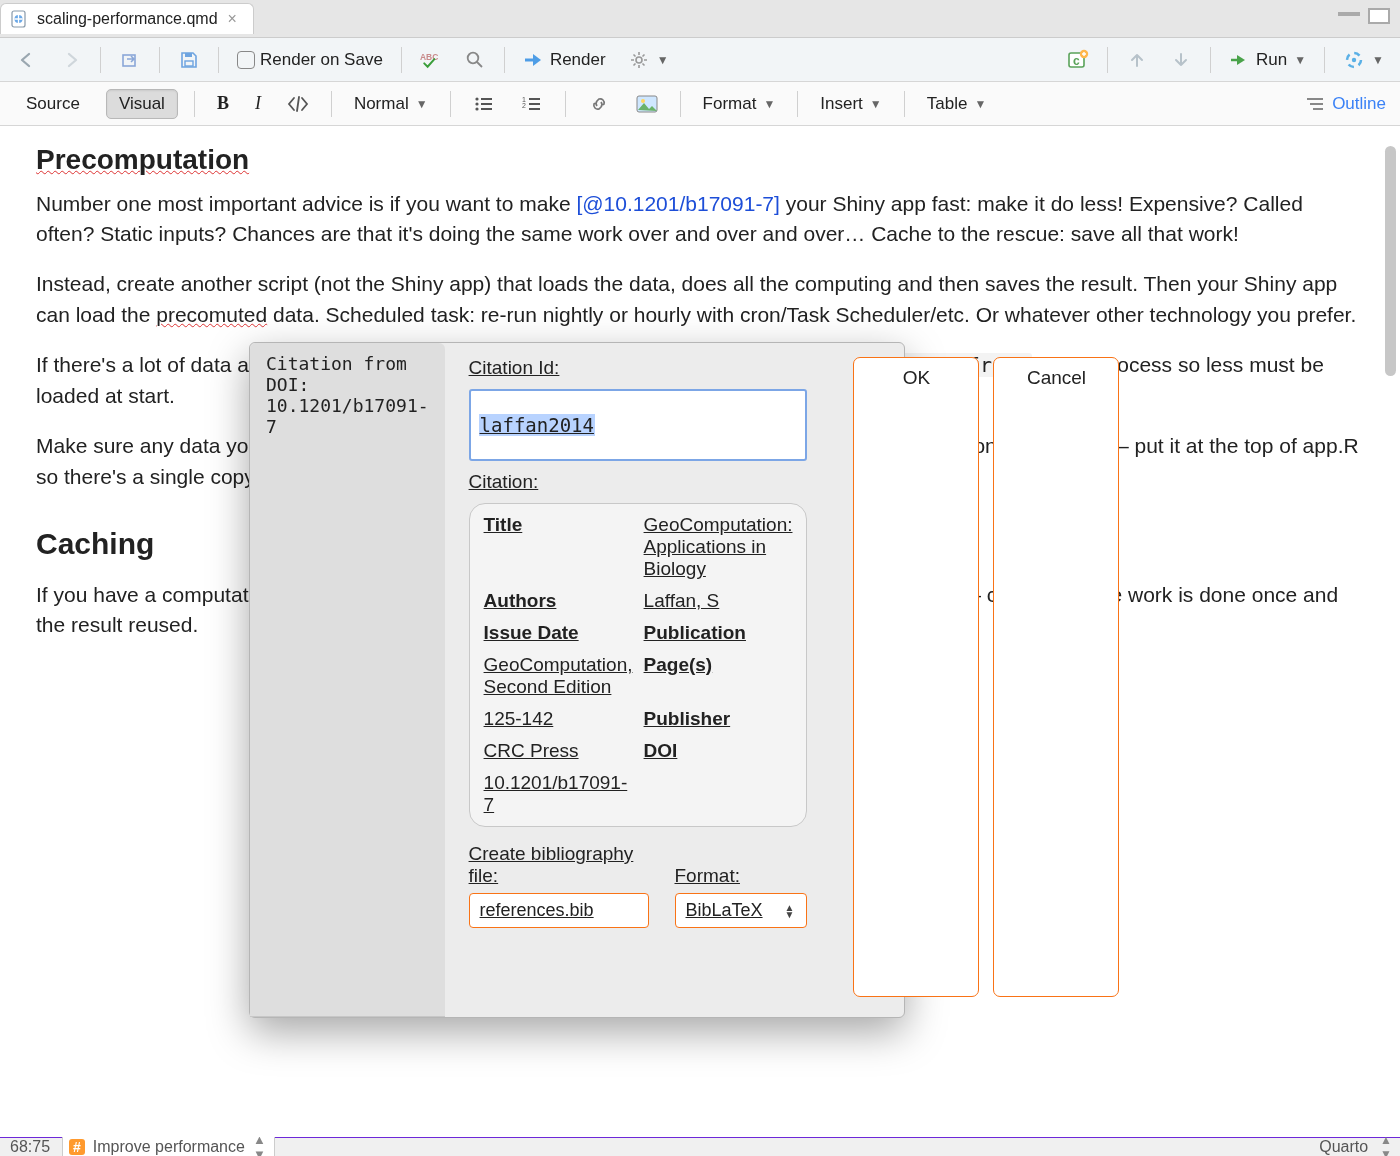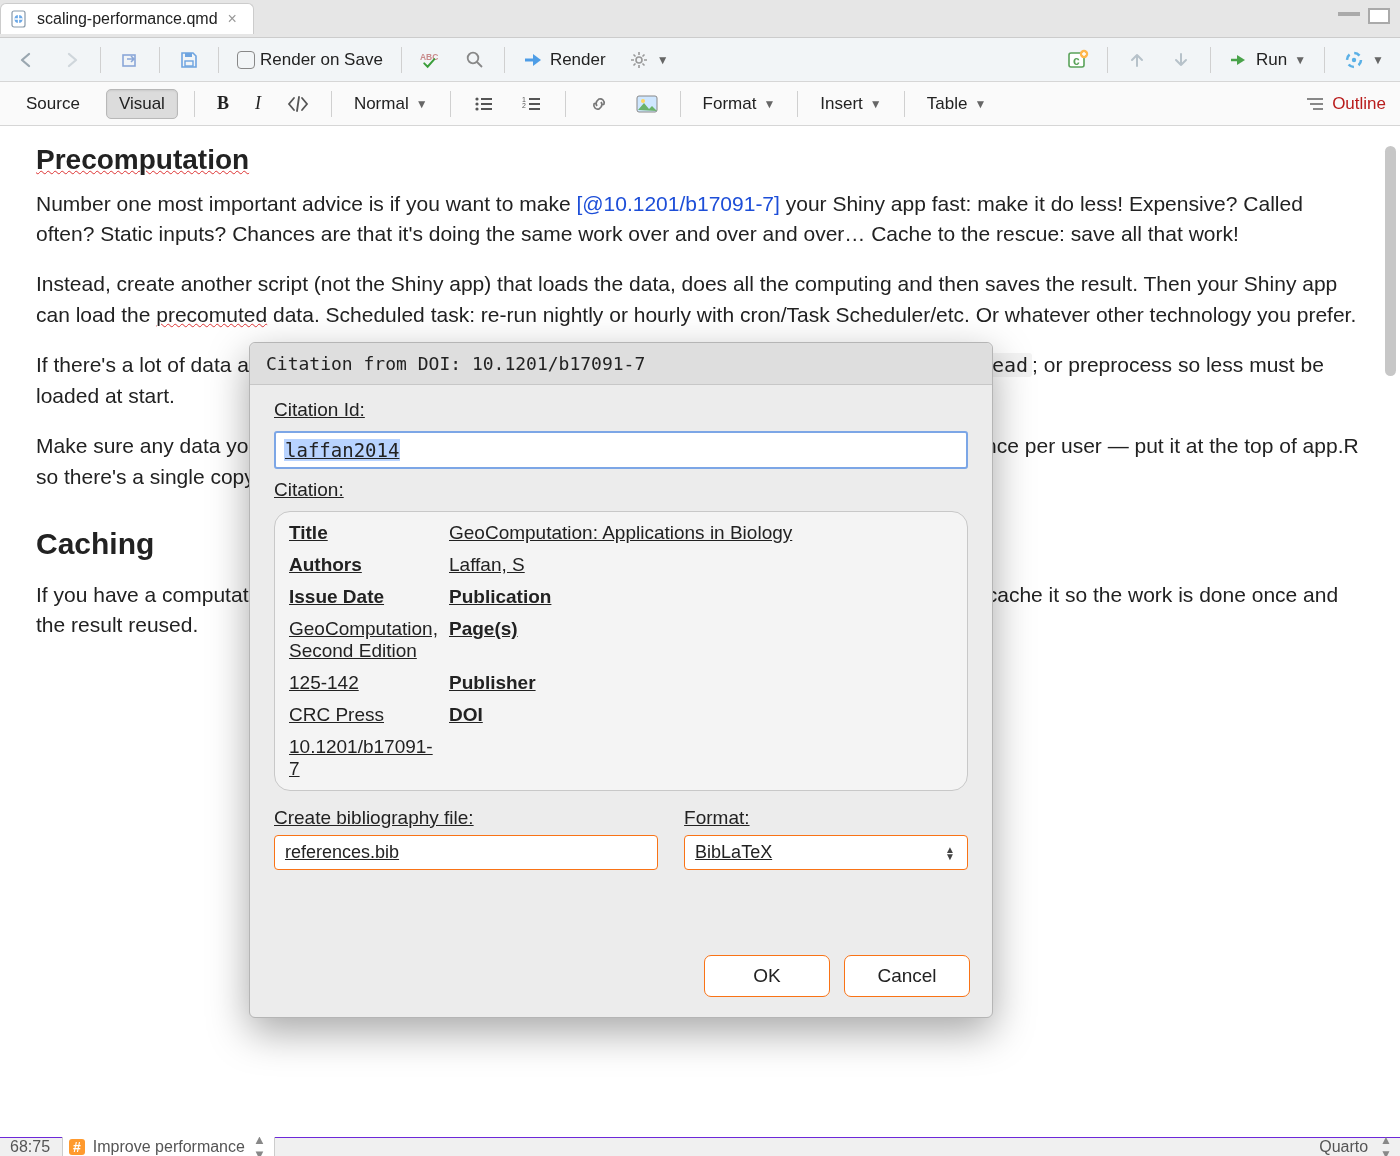--- a/index.html
+++ b/index.html
@@ -53,21 +53,21 @@
     display:flex; align-items:center; height:44px;
     background:#fafafa; border-bottom:1px solid #d6d6d6;
     padding:0 14px; gap:14px;
     font-size:17px;
   }
   .mode-btn { padding:4px 12px; border-radius:5px; }
   .mode-btn.active { background:#dcdcdc; border:1px solid #b8b8b8; box-shadow:inset 0 1px 2px rgba(0,0,0,.08);}
   .bold-icon { font-weight:800; font-size:18px; font-family:Georgia, serif;}
   .italic-icon { font-style:italic; font-size:18px; font-family:Georgia, serif;}
   .toolbar2 .spacer { flex:1; }
-  .outline-btn { display:flex; align-items:center; gap:6px; color:#b91c1c; }
+  .outline-btn { display:flex; align-items:center; gap:6px; color:#3b82f6; }
 
   
   .doc-wrap { position:relative; flex:1; overflow:hidden; background:#fff;}
   .doc {
     padding:14px 36px 20px 36px;
     font-size:21px; line-height:1.45;
     font-family: "Lucida Grande", "Segoe UI", Arial, sans-serif;
   }
   .doc h2 { font-size:30px; font-weight:700; margin:30px 0 14px; }
   .doc h2.partial { margin-top:0; margin-bottom:8px; font-size:28px;}
@@ -98,36 +98,36 @@
     background:#fff; border:1px solid #ccc; border-radius:4px;
     padding:2px 10px 2px 6px;
   }
   .statusbar .hash-badge { background:#ff9a2e; color:#fff; font-weight:700; border-radius:3px; padding:0 4px; font-size:14px;}
   .statusbar .stepper { font-size:13px; color:#888; letter-spacing:-2px; }
   .statusbar .spacer { flex:1; }
 
   
   .modal {
     position:absolute;
-    left:249px; top:216px; width:744px; height:676px;
+    left:249px; top:216px; width:656px; height:676px;
     background:#ececec; border:1px solid #b5b5b5; border-radius:6px;
     box-shadow:0 14px 40px rgba(0,0,0,.35);
-    display:flex; flex-direction:column;
+    display:flex; flex-direction:row;
     font-size:18px;
   }
   .modal-title {
     background:#dedede; border-bottom:1px solid #c7c7c7;
     padding:10px 16px; font-size:18px;
     font-family: Menlo, Consolas, monospace;
     border-radius:6px 6px 0 0;
   }
   .modal-body { padding:14px 24px 8px; display:flex; flex-direction:column; gap:10px; flex:1;text-decoration:underline;}
   .modal-body label { font-size:19px; }
   .modal-input {
-    width:100%; padding:6px 8px; font-size:19px;
+    width:100%; padding:23px 8px; font-size:19px;
     border:2px solid #7ca6e6; border-radius:3px; background:#fff;
     font-family: Menlo, Consolas, monospace;
   }
   .modal-input .sel { background:#b8d3ff; padding:0 1px;}
   .cite-table {
     border:1px solid #c8c8c8; border-radius:16px; background:#f4f4f4;
     padding:10px 14px;
     display:grid;
     grid-template-columns: 150px 1fr;
     row-gap:10px; column-gap:10px;

